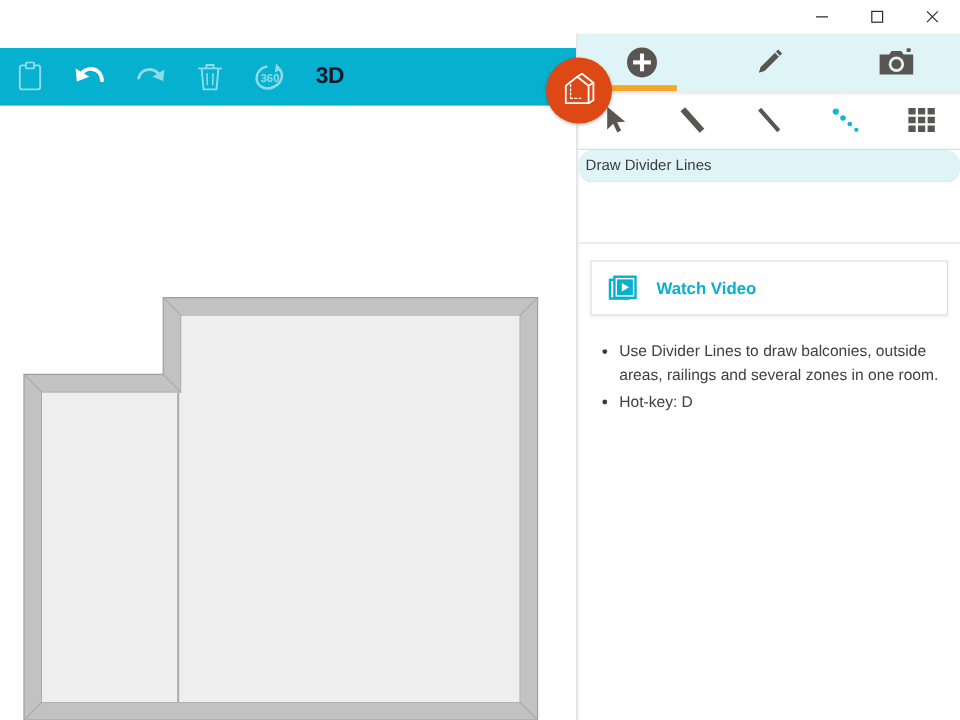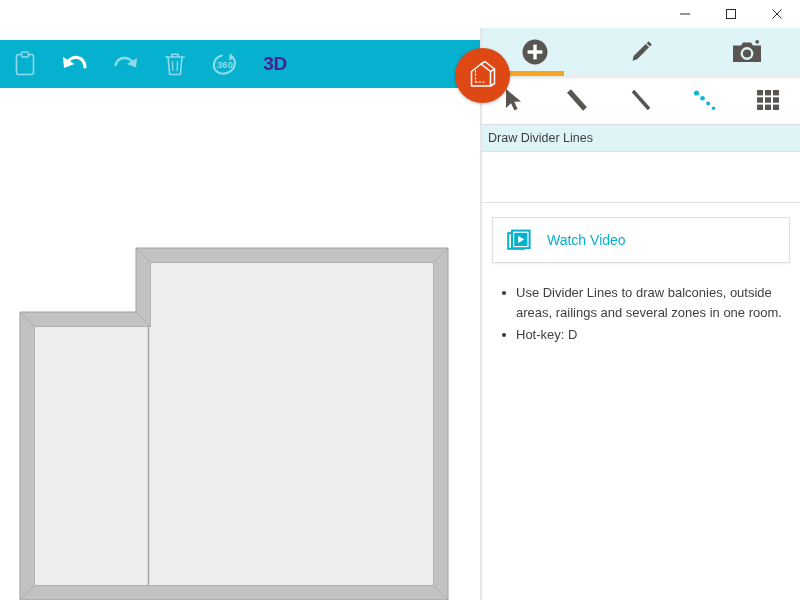--- a/index.html
+++ b/index.html
@@ -56,21 +56,21 @@
     z-index: 4;
   }
   .tb-item {
     width: 50px; height: 48px;
     display: flex;
     align-items: center;
     justify-content: center;
   }
   .tb-item.faded { opacity: 0.55; }
   .tb-3d {
-    color: #4c1d95;
+    color: #0f172a;
     font-size: 19px;
     font-weight: bold;
     letter-spacing: -0.3px;
     font-family: "Liberation Sans", sans-serif;
   }
   .toolbar-shadow {
     position: absolute;
     left: 0; top: 76px;
     width: 480px; height: 5px;
     background: linear-gradient(to bottom, rgba(0,0,0,0.13), rgba(0,0,0,0));
@@ -153,20 +153,21 @@
 
   .panel-title {
     height: 26px;
     background: #dff4f7;
     display: flex;
     align-items: center;
     padding-left: 6px;
     font-size: 12.5px;
     color: #3d3d3d;
     border-bottom: 1px solid #cfe8ec;
+    border-radius: 12px;
   }
 
   .panel-blank {
     height: 50px;
     background: #ffffff;
     border-bottom: 1px solid #e2e2e2;
   }
 
   .watch-wrap {
     padding: 14px 10px 0 10px;
@@ -174,20 +175,21 @@
   .watch-video {
     height: 44px;
     background: #ffffff;
     border: 1px solid #dedede;
     box-shadow: 0 1px 2px rgba(0,0,0,0.07);
     display: flex;
     align-items: center;
     padding-left: 14px;
     gap: 14px;
     cursor: pointer;
+    font-weight: bold;
   }
   .watch-label {
     color: #06b0cf;
     font-size: 14px;
   }
 
   .tips {
     margin: 20px 0 0 0;
     padding: 0 14px 0 34px;
     list-style: none;

